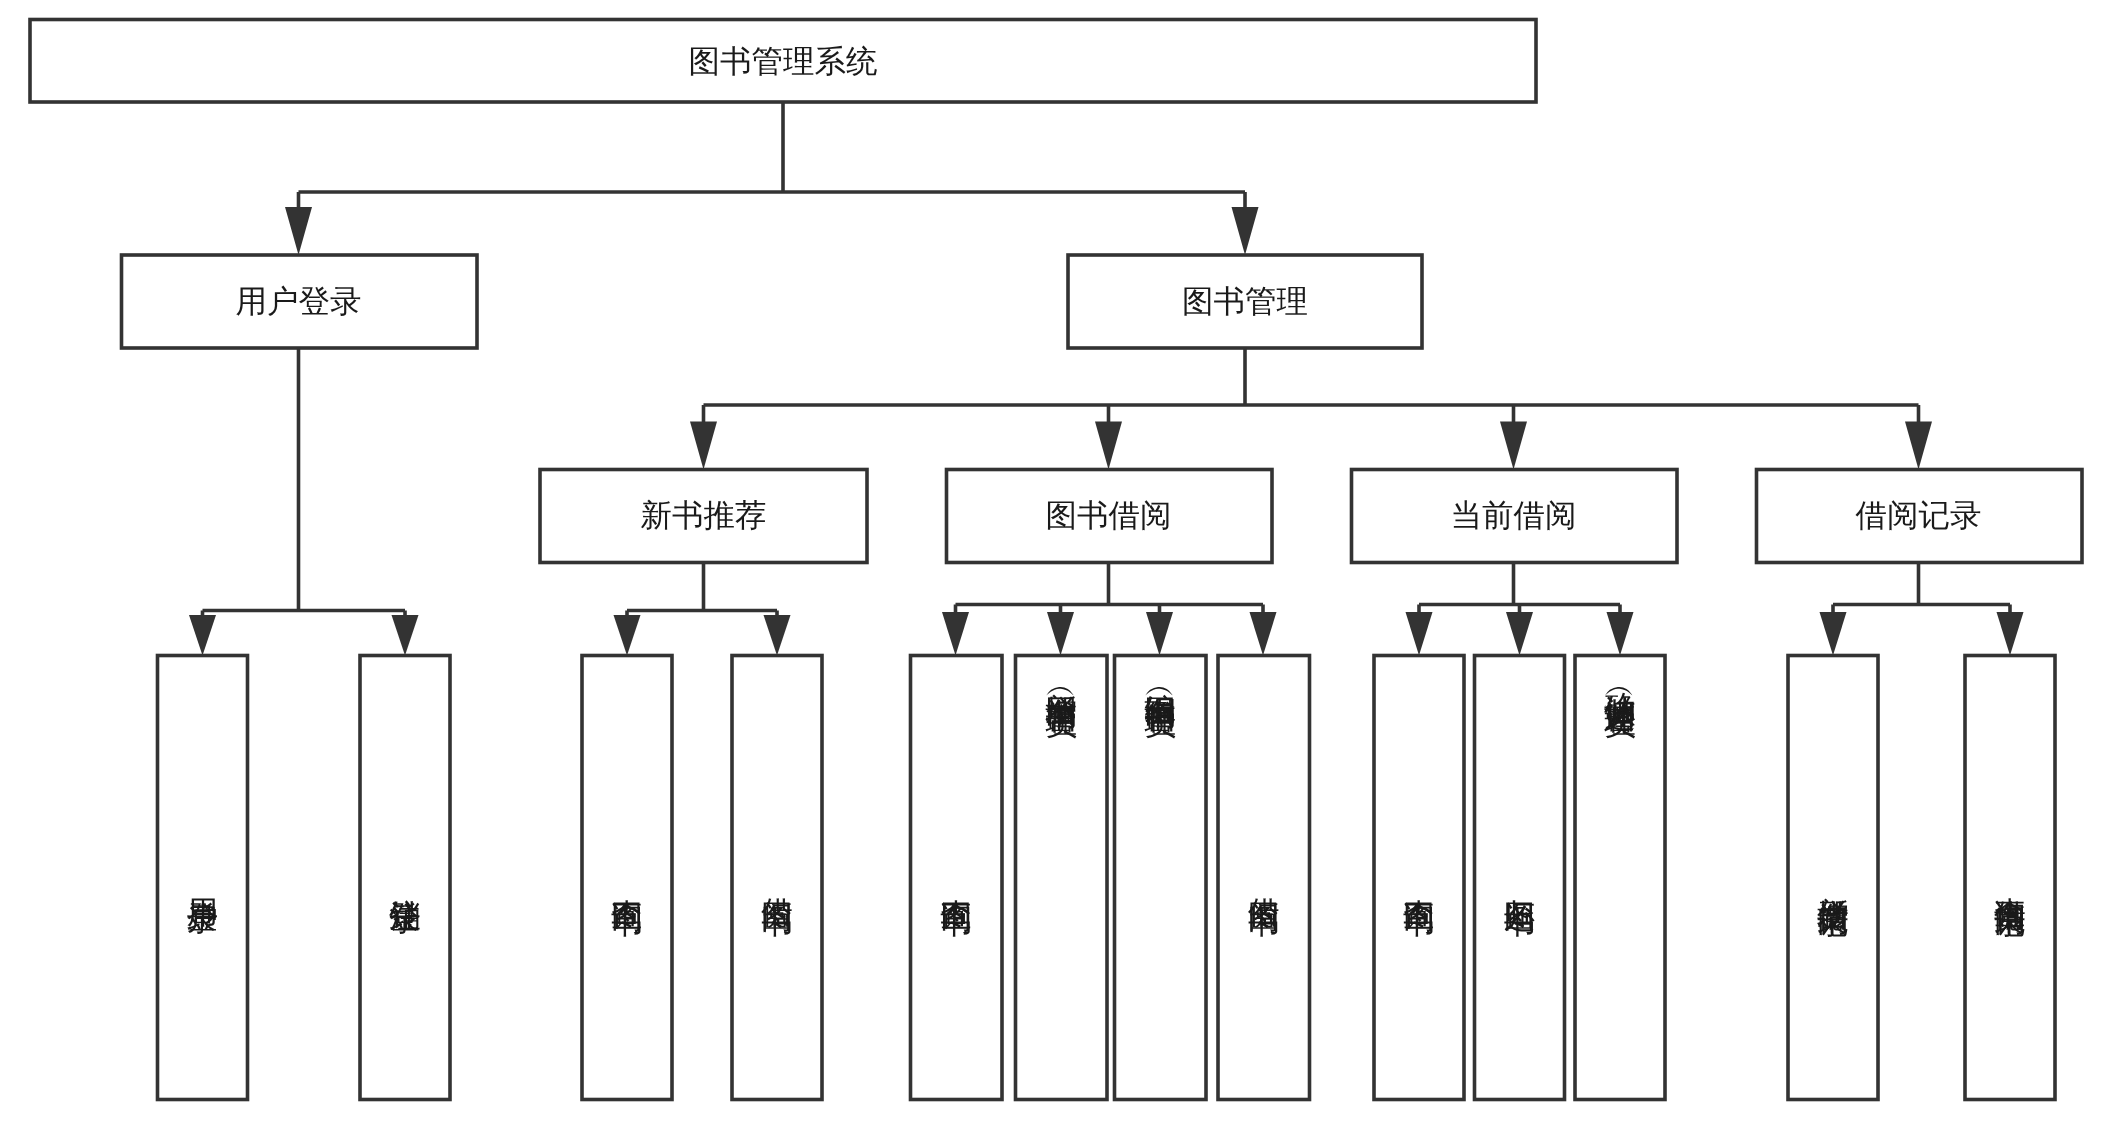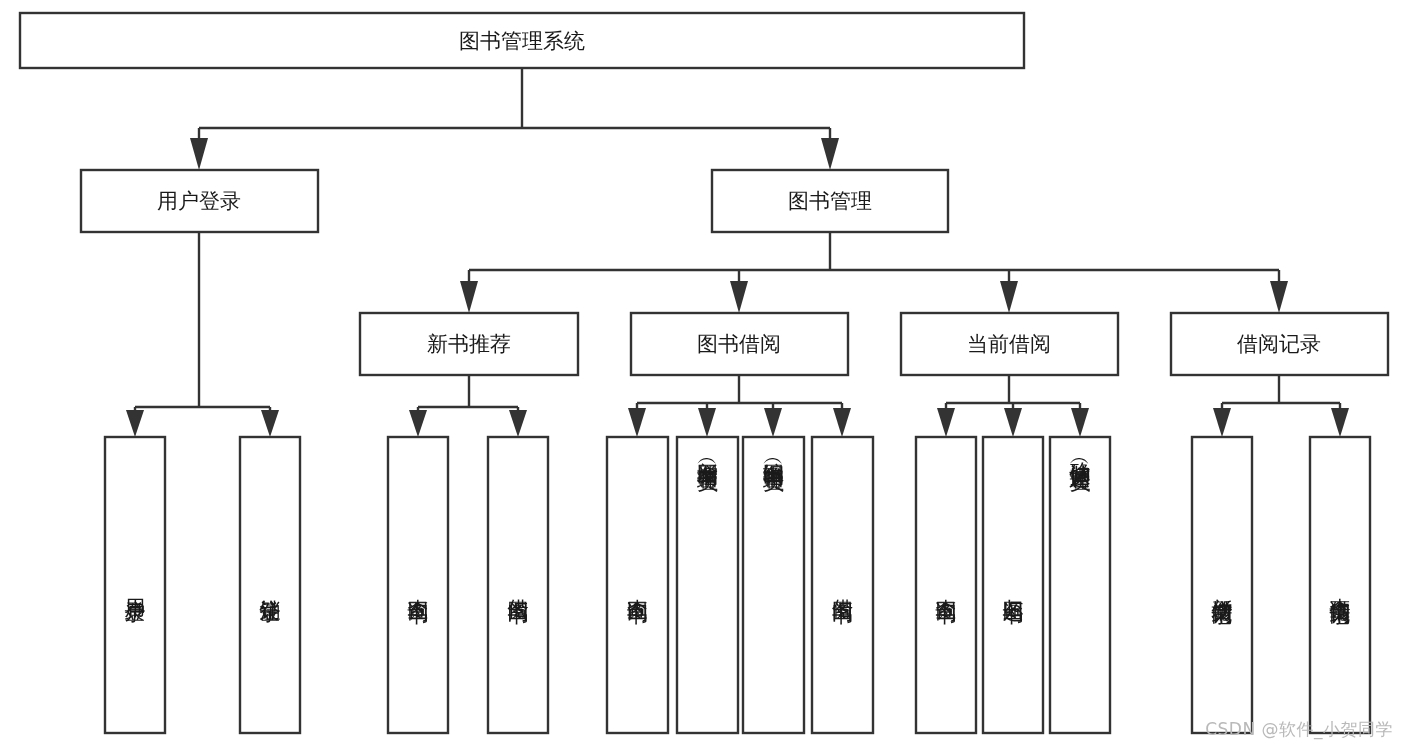--- a/index.html
+++ b/index.html
@@ -247,15 +247,14 @@
     <span class="vtext" style="margin-top:8px;">确认归还（管理员）</span>
   </div>
 
   <div class="vtext-wrap" style="left:1192px; top:437px; width:60px; height:296px;">
     <span class="vtext">新增借阅记录</span>
   </div>
   <div class="vtext-wrap" style="left:1310px; top:437px; width:60px; height:296px;">
     <span class="vtext">查询借阅记录</span>
   </div>
 
-  <div class="watermark">CSDN @软件_小贺同学</div>
 
 </div>
 
 </body></html>

